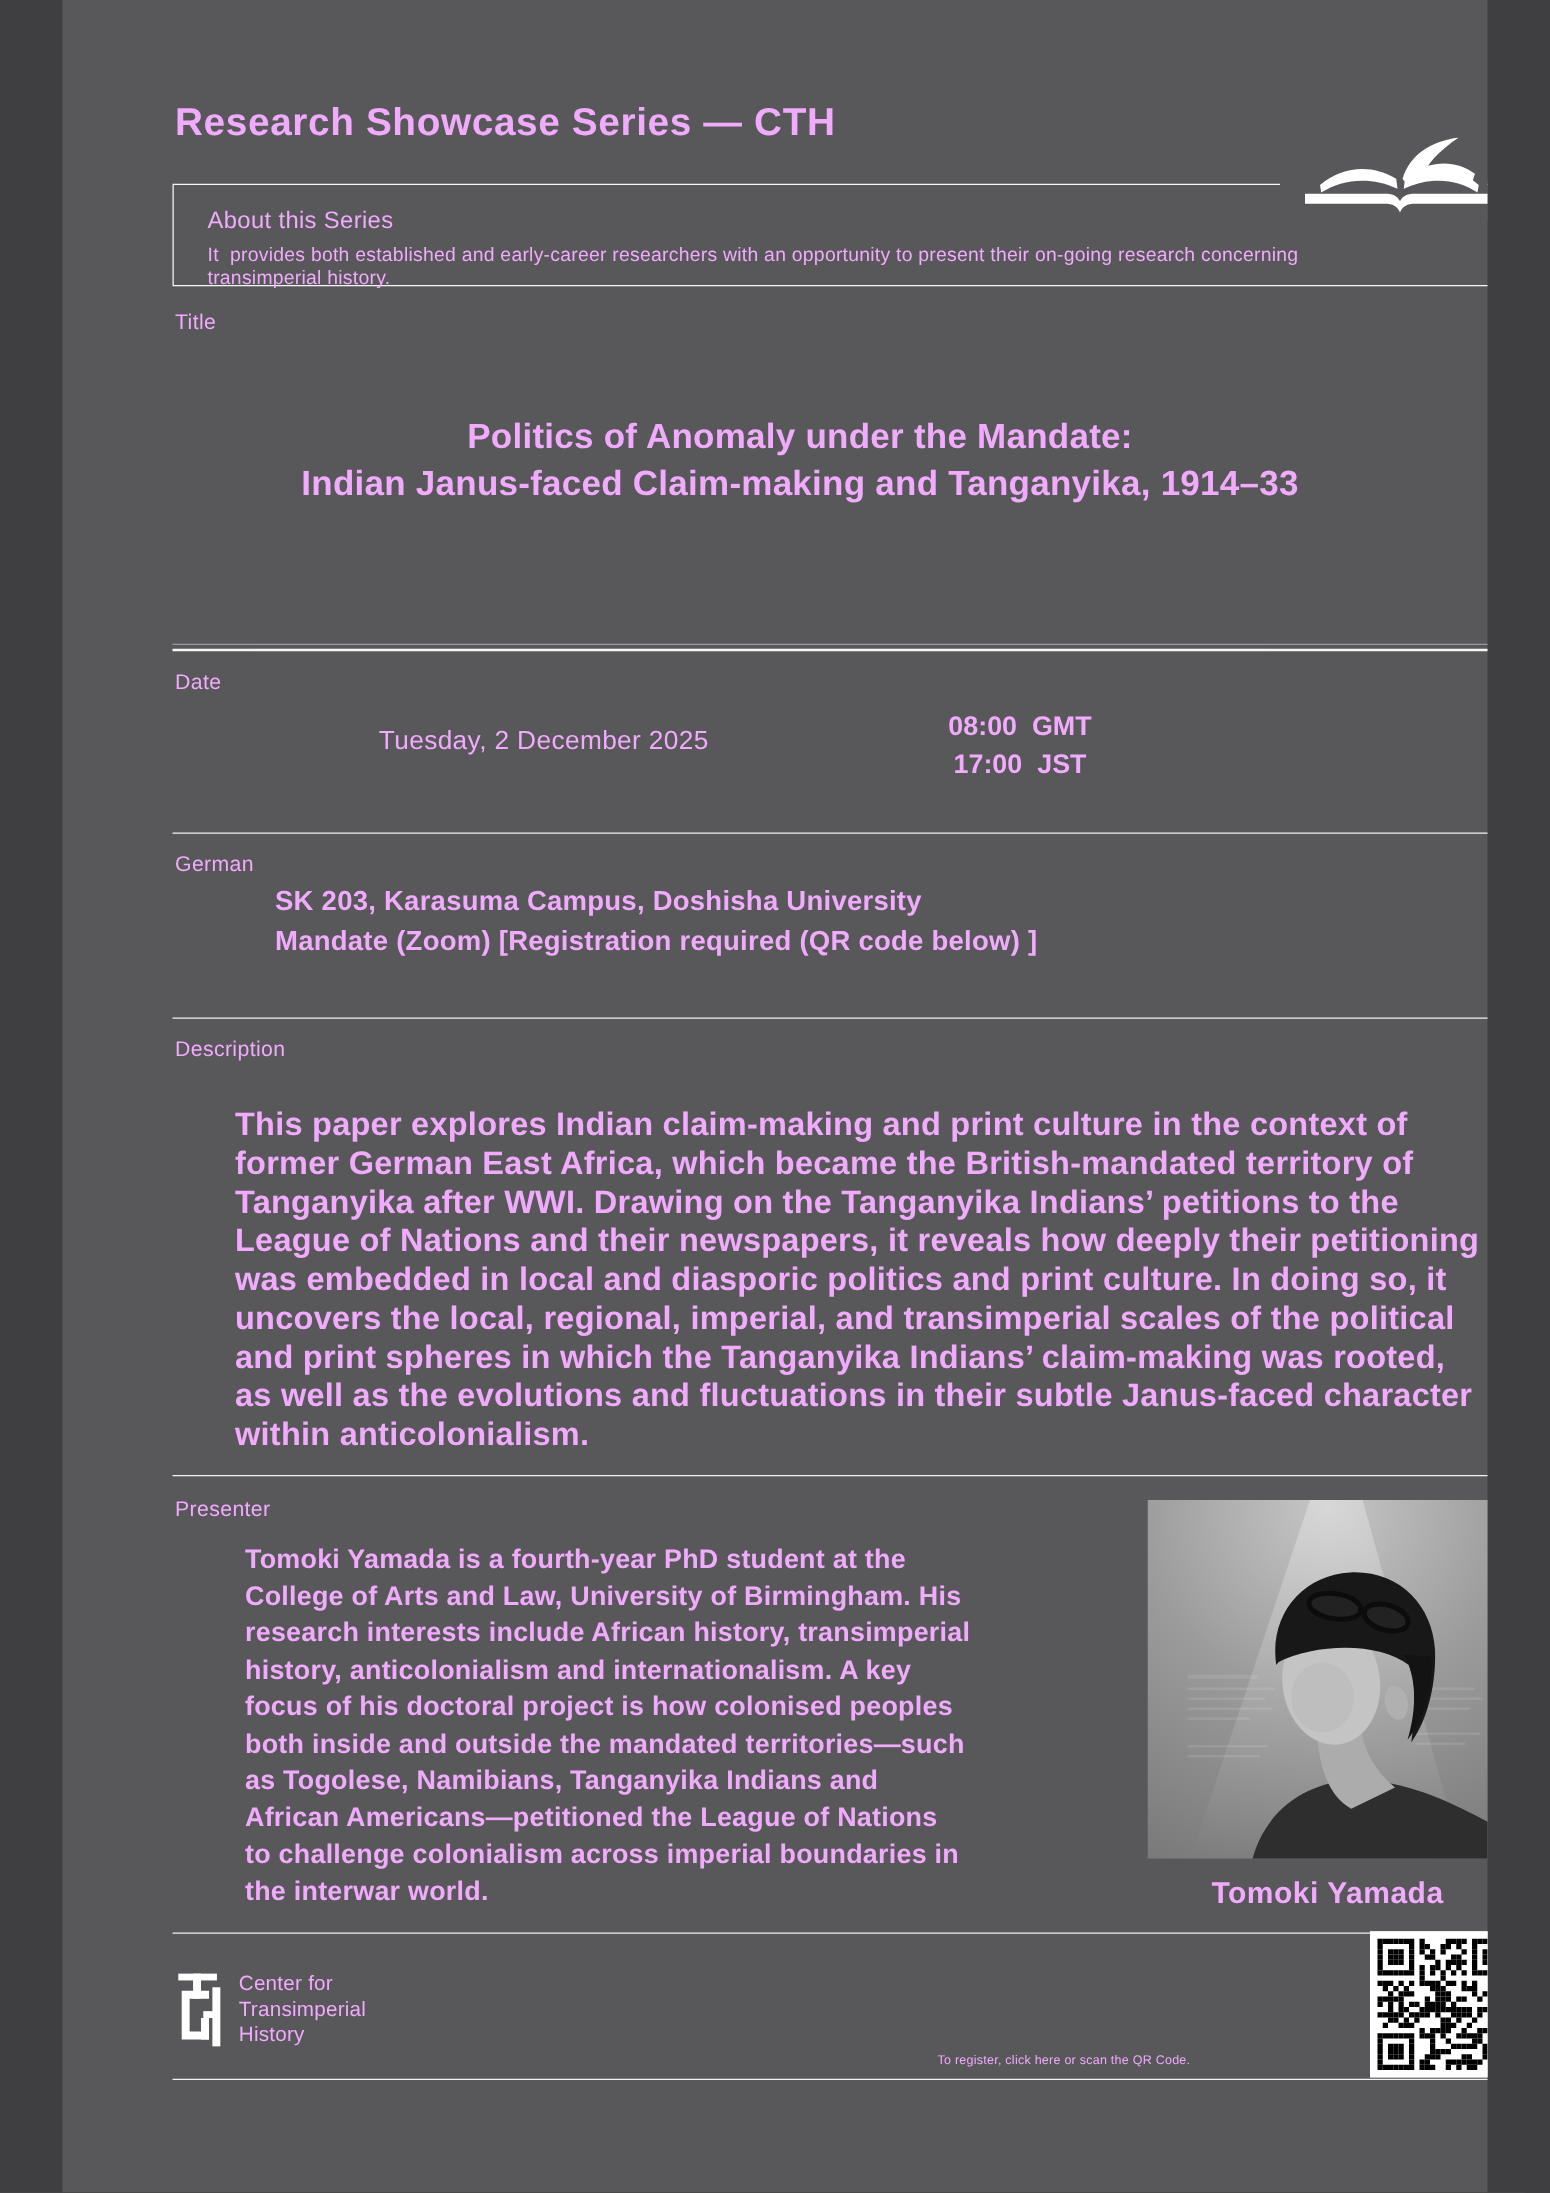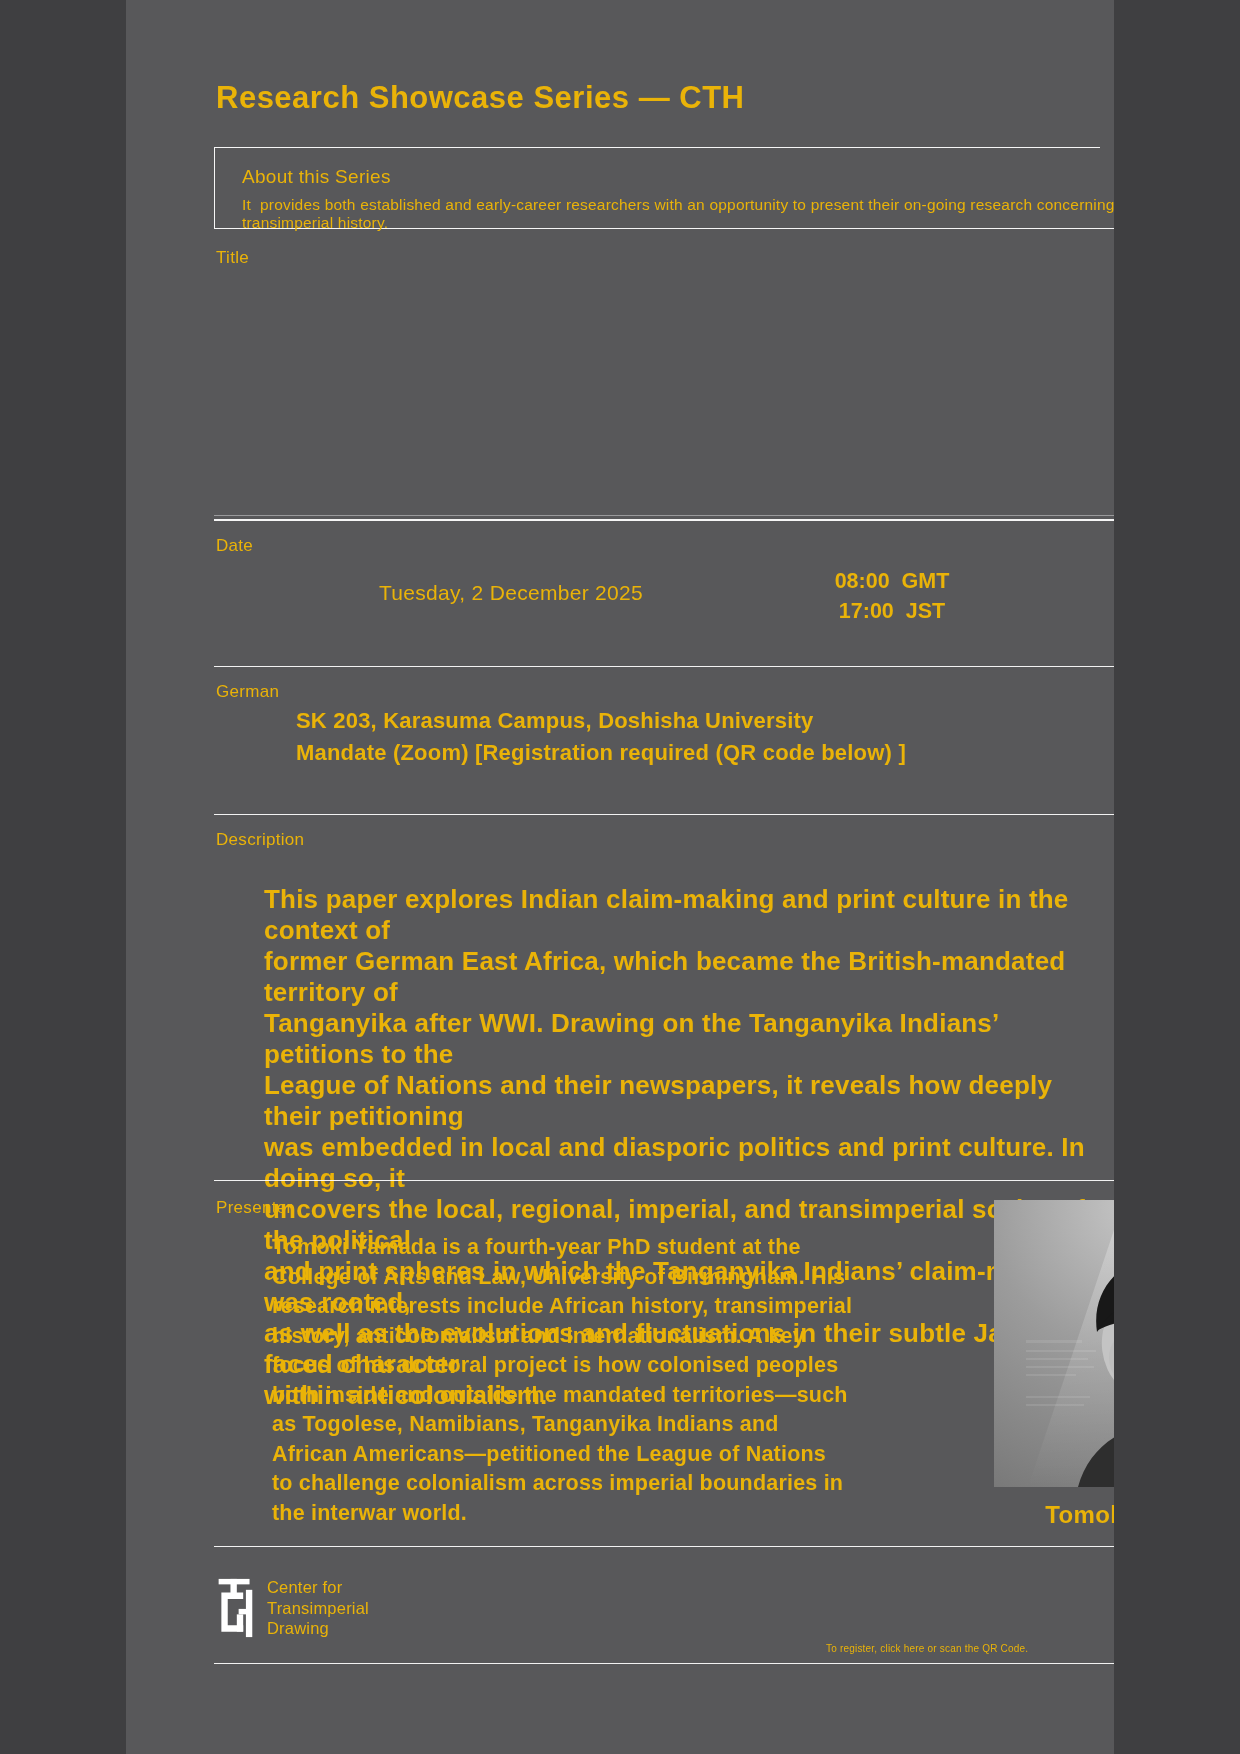--- a/index.html
+++ b/index.html
@@ -1,18 +1,18 @@
 <!DOCTYPE html>
 <html><head>
 <meta charset="utf-8">
 <style>
   html,body{margin:0;padding:0;background:#3f3f41;}
   .page{
-    position:relative;width:988px;height:1754px;margin:0 auto;
-    background:#58585a;color:#eab308;overflow:hidden;
+    position:relative;width:1140px;height:1754px;margin:0 auto;
+    background:#58585a;color:#f0abfc;overflow:hidden;
     font-family:"Liberation Sans","DejaVu Sans",sans-serif;
   }
   .abs{position:absolute;}
   .pre{white-space:pre-line;}
   .header-title{left:90px;top:80px;font-size:31px;font-weight:bold;letter-spacing:.5px;}
   .about-box{left:88px;top:147px;width:1063px;height:82px;border:1.5px solid rgba(255,255,255,.95);box-sizing:border-box;}
   .about-heading{left:27px;top:18px;font-size:19px;letter-spacing:.3px;}
   .about-body{left:27px;top:48px;width:960px;font-size:15.5px;letter-spacing:.2px;}
   .icon-patch{left:974px;top:142px;width:186px;height:34px;background:#58585a;}
   .book-icon{left:988px;top:110px;width:164px;height:64px;}
@@ -51,20 +51,22 @@
         <path d="M82,33 C88,14 104,3 127,0 C111,11 101,21 97,34 C93,40 85,38 82,33 Z"></path>
         <path d="M16,38 C34,23 57,21 77,33 L78,41 C57,31 34,33 17,44 Z"></path>
         <path d="M143,38 C126,23 104,21 84,33 L83,41 C104,31 126,33 142,44 Z"></path>
         <path d="M140,29 C125,18 106,18 88,29 L86,36 C104,26 123,26 138,35 Z"></path>
         <path d="M4,45 L68,45 C75,45 78,47 80,51 C82,47 85,45 92,45 L156,45 L156,53 L92,53 C86,53 82,55 80,60 C78,55 74,53 68,53 L4,53 Z"></path>
       </g>
     </svg>
   </span>
 
   <div class="abs section-label" style="left:90px;top:248px">Title</div>
+  <div class="abs main-title pre">Politics of Anomaly under the Mandate:
+Indian Janus-faced Claim-making and Tanganyika, 1914–33</div>
 
   <div class="abs rule-double" style="top:515px"></div>
   <div class="abs section-label" style="left:90px;top:536px">Date</div>
   <div class="abs date-text">Tuesday, 2 December 2025</div>
   <div class="abs time-block pre">08:00&nbsp; GMT
 17:00&nbsp; JST</div>
 
   <div class="abs rule" style="top:666px"></div>
   <div class="abs section-label" style="left:90px;top:682px">German</div>
   <div class="abs venue-lines pre">SK 203, Karasuma Campus, Doshisha University
@@ -148,21 +150,21 @@
         <rect x="17" y="0" width="7" height="22"></rect>
         <path d="M7,15 L31,15 L31,22 L14,22 L14,51 L31,51 L31,58 L7,58 Z"></path>
         <rect x="26" y="33" width="10" height="6"></rect>
         <rect x="34" y="12" width="7" height="52"></rect>
         <rect x="24" y="39" width="7" height="19"></rect>
       </g>
     </svg>
   </span>
   <div class="abs org-lines pre">Center for
 Transimperial
-Drawing</div>
+History</div>
   <div class="abs register-text">To register, click here or scan the QR Code.</div>
   <div class="abs qr-box">
       <svg xmlns="http://www.w3.org/2000/svg" width="117" height="117">
         <rect width="117" height="117" fill="#ffffff"></rect>
         <rect x="6.0" y="6.0" width="4.2" height="4.2" fill="#000000"></rect>
         <rect x="10.2" y="6.0" width="4.2" height="4.2" fill="#000000"></rect>
         <rect x="14.4" y="6.0" width="4.2" height="4.2" fill="#000000"></rect>
         <rect x="18.6" y="6.0" width="4.2" height="4.2" fill="#000000"></rect>
         <rect x="22.8" y="6.0" width="4.2" height="4.2" fill="#000000"></rect>
         <rect x="27.0" y="6.0" width="4.2" height="4.2" fill="#000000"></rect>

